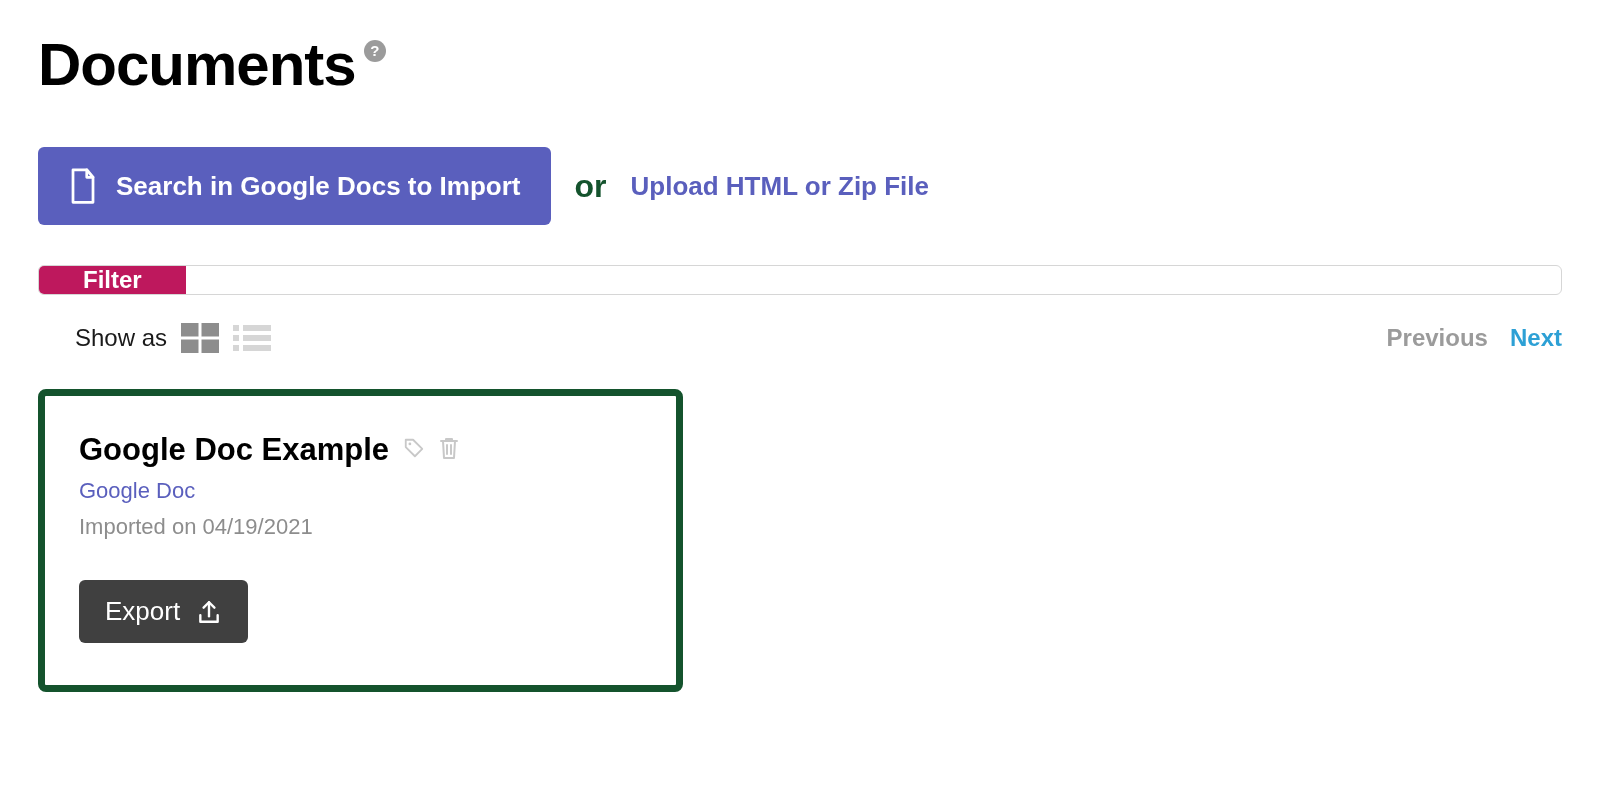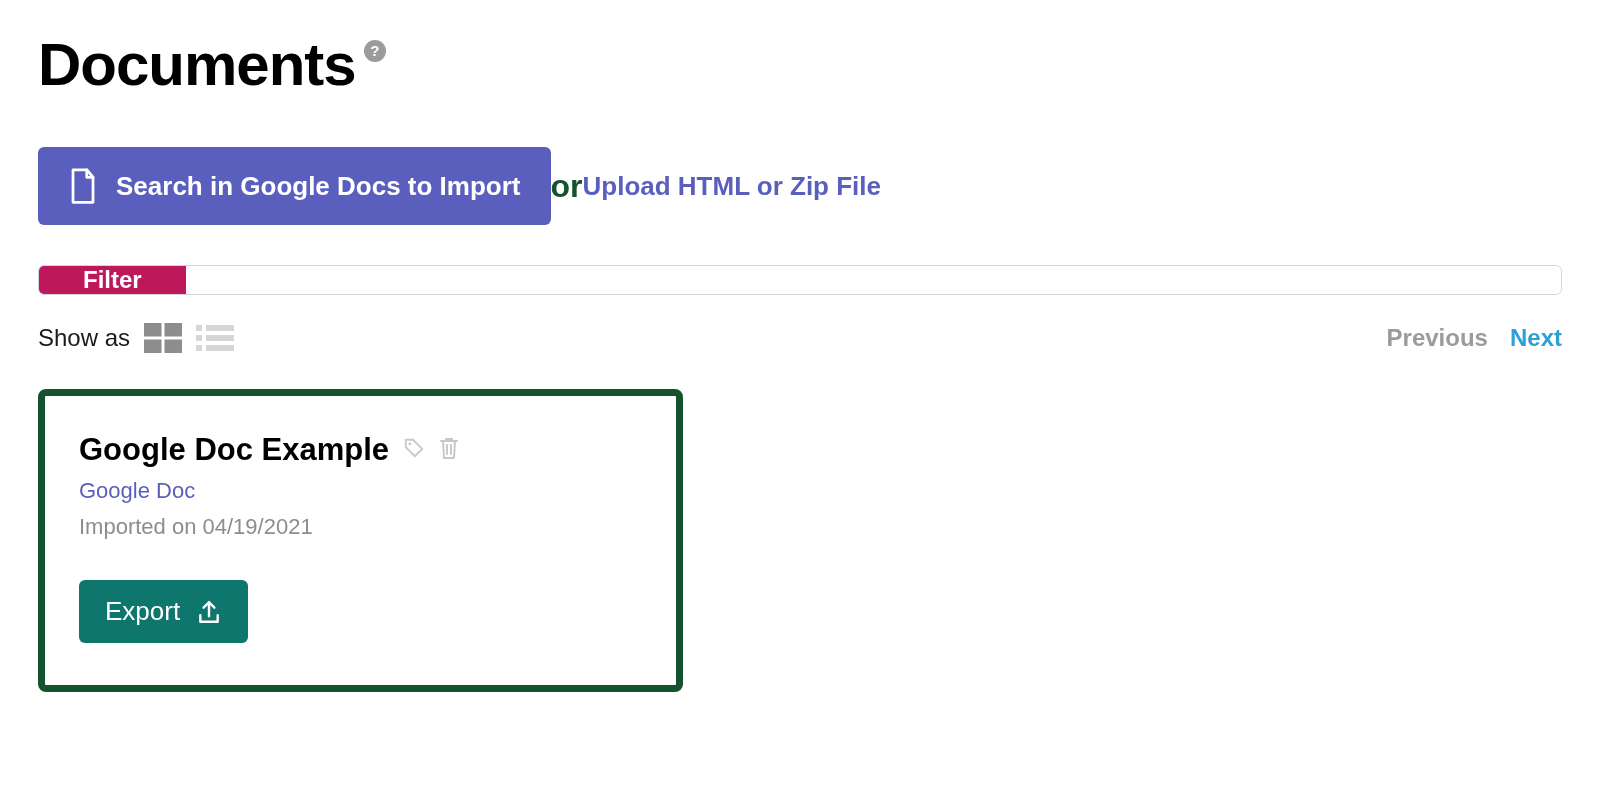--- a/index.html
+++ b/index.html
@@ -31,20 +31,21 @@
       font-weight: 700;
       display: inline-flex;
       align-items: center;
       justify-content: center;
       position: relative;
       top: -14px;
     }
     .actions-row {
       display: flex;
       align-items: center;
+      gap: 24px;
       margin-bottom: 40px;
     }
     .btn-primary {
       background: #5a5fbd;
       color: #fff;
       border: none;
       border-radius: 6px;
       padding: 20px 30px;
       font-size: 26px;
       font-weight: 700;
@@ -98,20 +99,21 @@
     }
     .show-as {
       display: flex;
       align-items: center;
       gap: 14px;
     }
     .show-as-label {
       font-size: 24px;
       font-weight: 500;
       color: #1a1a1a;
+      margin-left: 37px;
     }
     .view-toggle {
       display: inline-flex;
       align-items: center;
       cursor: pointer;
     }
     .view-toggle svg { display: block; }
     .pager {
       display: flex;
       gap: 22px;
@@ -145,21 +147,21 @@
       cursor: pointer;
       margin-bottom: 10px;
       display: inline-block;
     }
     .card-imported {
       font-size: 22px;
       color: #8d8d8d;
       margin-bottom: 40px;
     }
     .btn-export {
-      background: #0f766e;
+      background: #404040;
       color: #fff;
       border: none;
       border-radius: 6px;
       padding: 16px 26px;
       font-size: 26px;
       font-weight: 500;
       display: inline-flex;
       align-items: center;
       gap: 16px;
       cursor: pointer;

